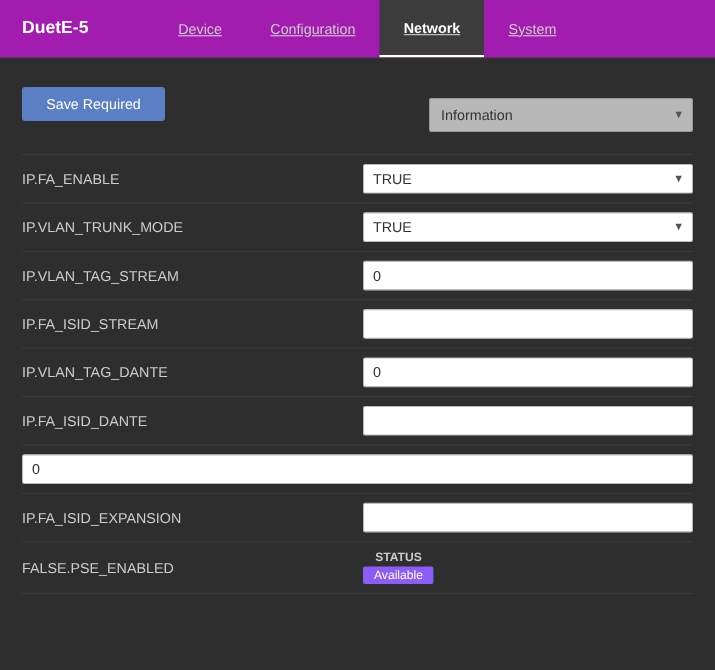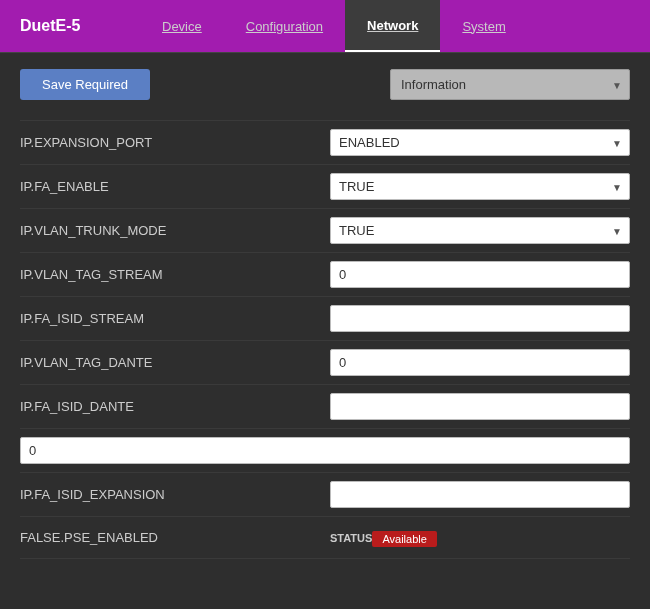--- a/index.html
+++ b/index.html
@@ -73,20 +73,21 @@
       border: none;
       padding: 8px 18px;
       font-size: 13px;
       cursor: pointer;
       border-radius: 3px;
       min-width: 130px;
     }
     .info-select-wrapper {
       position: relative;
       margin-left: auto;
+      margin-top: 20px;
     }
     .info-select-wrapper::after {
       content: '▼';
       position: absolute;
       right: 8px;
       top: 50%;
       transform: translateY(-50%);
       font-size: 10px;
       color: #555;
       pointer-events: none;
@@ -165,33 +166,33 @@
       background: #fff;
       border: 1px solid #bbb;
       color: #333;
       font-size: 13px;
       border-radius: 2px;
     }
 
     
     .status-badge-wrap {
       display: flex;
-      flex-direction: row;
+      flex-direction: column;
       align-items: center;
       margin-right: 8px;
       flex-shrink: 0;
     }
     .status-label {
       font-size: 11px;
       font-weight: bold;
       color: #ccc;
       text-transform: uppercase;
     }
     .status-badge {
-      background: #b91c1c;
+      background: #8b5cf6;
       color: #fff;
       font-size: 11px;
       padding: 2px 10px;
       border-radius: 2px;
       margin-top: 2px;
     }
   </style>
 </head>
 <body>
 
@@ -223,33 +224,20 @@
     </button>
     <div class="info-select-wrapper">
       <select>
         <option>Information</option>
       </select>
     </div>
   </div>
 
   <div class="form-section">
 
-    <div class="form-row">
-      <div class="form-label">
-        <span>IP.EXPANSION_PORT</span>
-      </div>
-      <div class="form-control-wrap">
-        <div class="select-wrapper">
-          <select class="form-select">
-            <option>ENABLED</option>
-            <option>DISABLED</option>
-          </select>
-        </div>
-      </div>
-    </div>
 
     <div class="form-row">
       <div class="form-label">
         <span>IP.FA_ENABLE</span>
       </div>
       <div class="form-control-wrap">
         <div class="select-wrapper">
           <select class="form-select">
             <option>TRUE</option>
             <option>FALSE</option>

